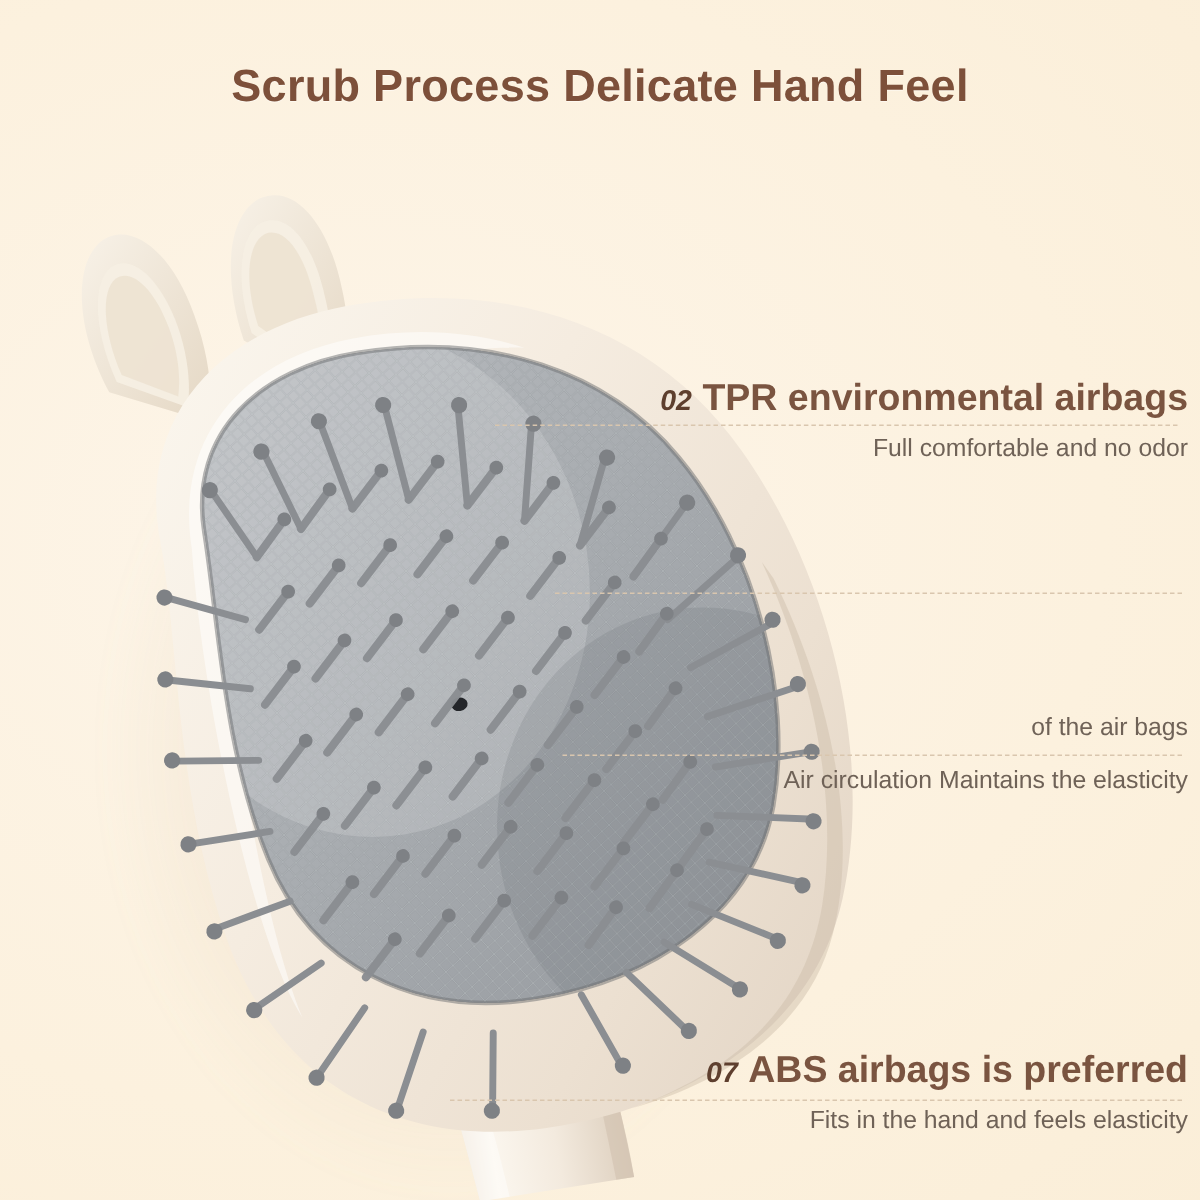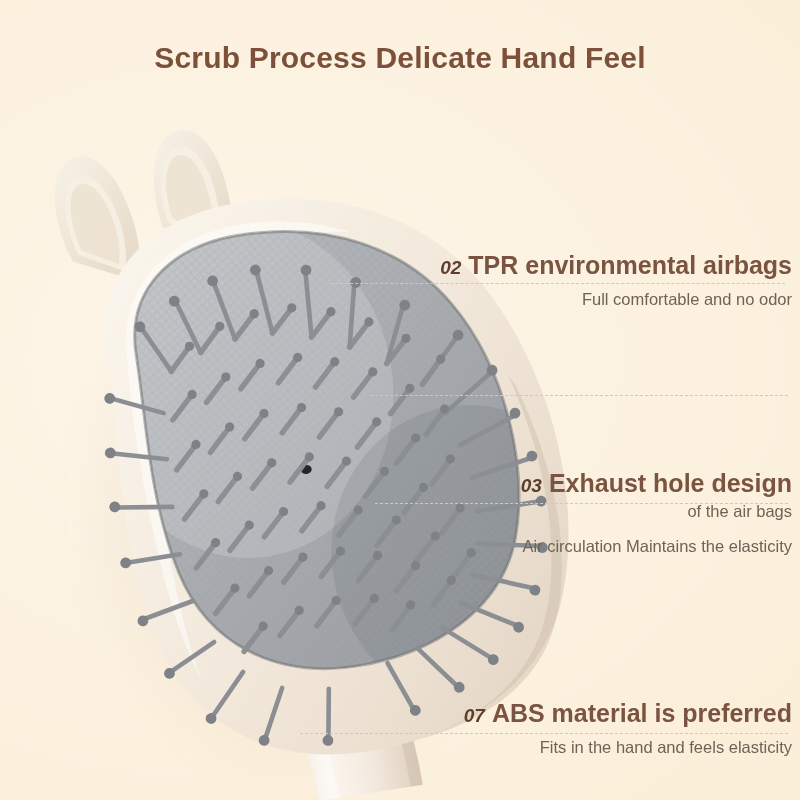--- a/index.html
+++ b/index.html
@@ -387,28 +387,25 @@
     <span class="cal-head">
       <span class="cal-num">02</span><span>TPR environmental airbags</span>
     </span>
     <span class="cal-sub">Full comfortable and no odor</span>
   </div>
 
   <div class="rule" style="left:370px;top:395px;width:418px;"></div>
 
   <div class="rule" style="left:375px;top:503px;width:413px;"></div>
   <div class="callout" style="right:8px;top:470px;">
-    <span class="cal-head">
-      <span class="cal-num">03</span><span>Exhaust hole design</span>
-    </span>
     <span class="cal-sub" style="margin-top:2px;">of the air bags</span>
     <span class="cal-sub">Air circulation Maintains the elasticity</span>
   </div>
 
   <div class="rule" style="left:300px;top:733px;width:488px;"></div>
   <div class="callout" style="right:8px;top:700px;">
     <span class="cal-head">
-      <span class="cal-num">07</span><span>ABS material is preferred</span>
+      <span class="cal-num">07</span><span>ABS airbags is preferred</span>
     </span>
     <span class="cal-sub">Fits in the hand and feels elasticity</span>
   </div>
 
 </div>
 
 </body></html>

